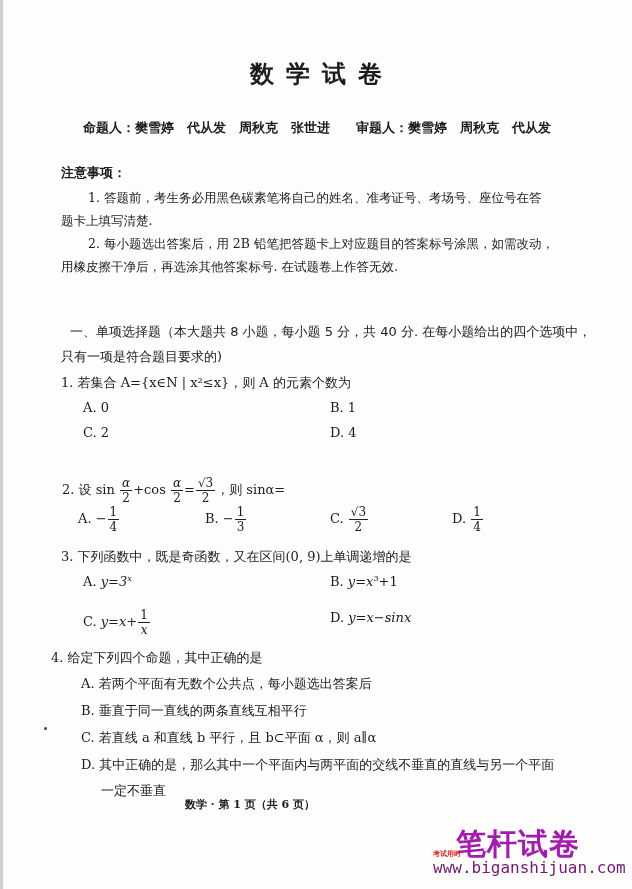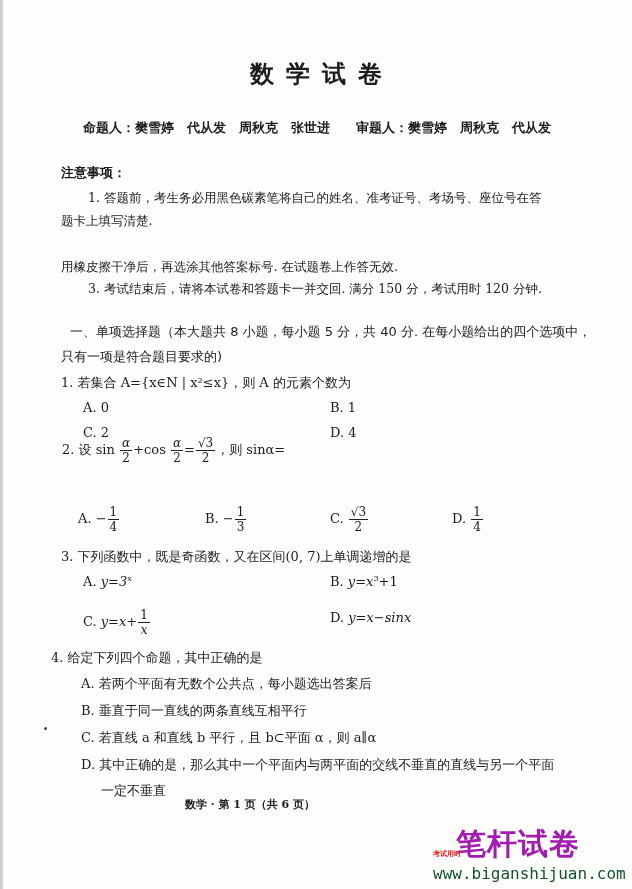--- a/index.html
+++ b/index.html
@@ -20,48 +20,48 @@
   .t12 { font-size: 12.5px; }
   .bold { font-weight: bold; }
   .frac { display: inline-flex; flex-direction: column; align-items: center; vertical-align: middle; font-size: 12px; line-height: 14px; margin: 0 1px; }
   .frac .num { border-bottom: 1px solid #222; padding: 0 2px; }
   .frac .den { padding: 0 2px; }
   .it { font-style: italic; }
   .sup { font-size: 8px; vertical-align: super; }
   .footer { left: 0; width: 500px; top: 797px; text-align: center; font-size: 11px; font-weight: bold; }
   .wm-title { left: 456px; top: 824px; font-size: 30px; font-weight: bold; font-family: "DejaVu Sans", "Liberation Sans", sans-serif; color: #a21caf; letter-spacing: 1px; }
   .wm-tag { left: 433px; top: 849px; font-size: 7px; color: #e02020; font-weight: bold; font-family: "DejaVu Sans", "Liberation Sans", sans-serif; }
-  .wm-url { left: 433px; top: 858px; font-size: 16px; font-family: "DejaVu Sans Mono", "Liberation Mono", monospace; color: #14532d; margin-top: 6px; }
+  .wm-url { left: 433px; top: 858px; font-size: 16px; font-family: "DejaVu Sans Mono", "Liberation Mono", monospace; color: #701a75; }
   .dot { left: 44px; top: 727px; width: 3px; height: 3px; background: #444; border-radius: 50%; }
 </style>
 </head>
 <body>
 
 <div class="edge"></div>
 <div class="page">
 
   <div class="abs title">数学试卷</div>
   <div class="abs authors" style="left:83px;">命题人：樊雪婷　代从发　周秋克　张世进　　审题人：樊雪婷　周秋克　代从发</div>
 
   <div class="abs t13 bold sans" style="left:61px;top:164px;">注意事项：</div>
   <div class="abs t12" style="left:88px;top:190px;">1. 答题前，考生务必用黑色碳素笔将自己的姓名、准考证号、考场号、座位号在答</div>
   <div class="abs t12" style="left:61px;top:213px;">题卡上填写清楚.</div>
+  <div class="abs t12" style="left:88px;top:236px;">2. 每小题选出答案后，用 2B 铅笔把答题卡上对应题目的答案标号涂黑，如需改动，</div>
   <div class="abs t12" style="left:61px;top:259px;">用橡皮擦干净后，再选涂其他答案标号. 在试题卷上作答无效.</div>
-  <div class="abs t12" style="left:88px;top:281px;">3. 考试结束后，请将本试卷和答题卡一并交回. 满分 150 分，考试用时 120 分钟.</div>
 
   <div class="abs t13 sans" style="left:70px;top:323px;">一、单项选择题（本大题共 8 小题，每小题 5 分，共 40 分. 在每小题给出的四个选项中，</div>
   <div class="abs t13 sans" style="left:61px;top:348px;">只有一项是符合题目要求的)</div>
 
   <div class="abs t13" style="left:61px;top:374px;">1. 若集合 A={x∈N | x²≤x}，则 A 的元素个数为</div>
   <div class="abs t13" style="left:83px;top:400px;">A. 0</div>
   <div class="abs t13" style="left:330px;top:400px;">B. 1</div>
   <div class="abs t13" style="left:83px;top:425px;">C. 2</div>
   <div class="abs t13" style="left:330px;top:425px;">D. 4</div>
 
-  <div class="abs t13" style="left:62px;top:436px;">
+  <div class="abs t13" style="left:62px;top:476px;">
     <span>2. 设 sin</span>
     <span class="frac">
         <span class="num it">α</span>
         <span class="den">2</span>
       </span><span>+cos</span>
     <span class="frac">
         <span class="num it">α</span>
         <span class="den">2</span>
       </span><span>=</span><span class="frac">
         <span class="num">√3</span>
@@ -86,21 +86,21 @@
         <span class="den">2</span>
       </span>
   </div>
   <div class="abs t13" style="left:452px;top:505px;">
     <span>D.</span> <span class="frac">
         <span class="num">1</span>
         <span class="den">4</span>
       </span>
   </div>
 
-  <div class="abs t13" style="left:61px;top:548px;">3. 下列函数中，既是奇函数，又在区间(0, 7)上单调递增的是</div>
+  <div class="abs t13" style="left:61px;top:548px;">3. 下列函数中，既是奇函数，又在区间(0, 9)上单调递增的是</div>
   <div class="abs t13" style="left:83px;top:574px;">
     <span>A.</span> <span class="it">y=3</span><span class="sup it">x</span>
   </div>
   <div class="abs t13" style="left:330px;top:574px;">
     <span>B.</span> <span class="it">y=x</span><span class="sup">3</span><span>+1</span>
   </div>
   <div class="abs t13" style="left:83px;top:608px;">
     <span>C.</span> <span class="it">y=x+</span><span class="frac">
         <span class="num">1</span>
         <span class="den it">x</span>

